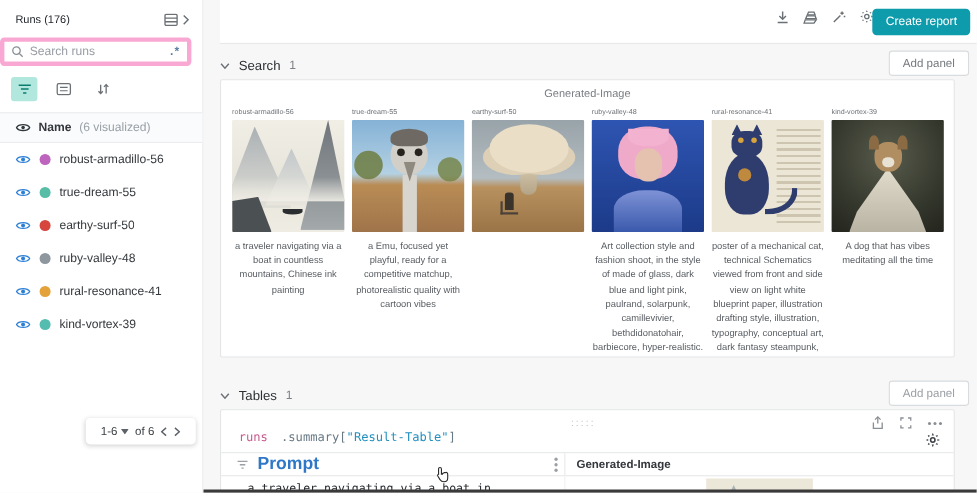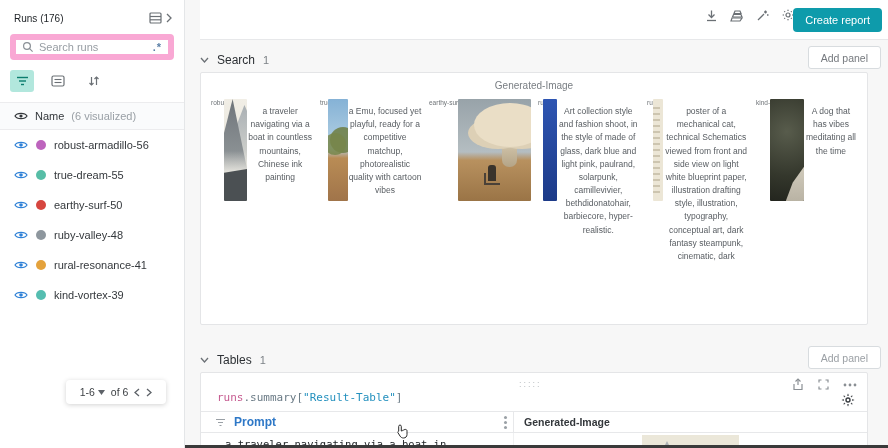--- a/index.html
+++ b/index.html
@@ -8,38 +8,38 @@
   #app { position:relative; width:888px; height:448px; background:#fafafa; }
 
   
   .sidebar { position:absolute; left:0; top:0; width:185px; height:448px;
     background:#fff; border-right:1px solid #e4e6e8; }
   .sb-header { display:flex; align-items:center; justify-content:space-between;
     padding:12px 12px 8px 14px; }
   .sb-title { font-size:10px; color:#1d2125; }
   .sb-count { color:#1d2125; }
   .icon-btn { background:none; border:none; cursor:pointer; display:flex; align-items:center; gap:1px; color:#7a8087; }
-  .sb-search { position:relative; margin:2px 10px 0 10px; height:26px;
-    border:6px solid #f9a8d4; border-radius:4px; display:flex; align-items:center; padding:0 6px; background:#fff; }
+  .sb-search { position:relative; margin:2px 10px 0 0; height:26px;
+    border:4px solid #f9a8d4; border-radius:4px; display:flex; align-items:center; padding:0 6px; background:#fff; }
   .sb-search input { flex:1; border:none; outline:none; font-size:11px; color:#33373b; min-width:0;
     font-family:"Liberation Sans", sans-serif; }
   .sb-search input::placeholder { color:#979da3; }
   .regex-toggle { font-size:11px; color:#5a7fa6; font-weight:bold; letter-spacing:1px; cursor:pointer; }
   .sb-toolbar { display:flex; align-items:center; gap:12px; padding:10px 10px 10px 10px; }
   .tool-btn { width:24px; height:22px; display:flex; align-items:center; justify-content:center;
     border:none; border-radius:3px; background:transparent; cursor:pointer; color:#6b7075; }
   .tool-btn.active { background:#b2e7dd; color:#0a7d6e; }
   .sb-namehdr { height:28px; background:#fafbfc; border-top:1px solid #ececee; border-bottom:1px solid #ececee;
     display:flex; align-items:center; gap:7px; padding:0 14px; }
-  .sb-namehdr .lbl { font-size:11px; font-weight:normal; color:#33373b; }
+  .sb-namehdr .lbl { font-size:11px; font-weight:bold; color:#33373b; }
   .sb-namehdr .sub { font-size:11px; color:#9aa0a6; }
   .run-row { height:30px; display:flex; align-items:center; gap:8px; padding:0 14px; cursor:pointer; }
   .dot { width:10px; height:10px; border-radius:50%; flex:0 0 auto; }
   .run-name { font-size:11px; color:#34383c; white-space:nowrap; overflow:hidden; }
-  .pagination { position:absolute; left:66px; top:380px; width:100px; height:24px; background:#fff;
+  .pagination { position:absolute; left:78px; top:380px; width:100px; height:24px; background:#fff;
     border-radius:4px; box-shadow:0 1px 5px rgba(0,0,0,.18); display:flex; align-items:center;
     justify-content:center; gap:6px; font-size:10.5px; color:#3b3f43; }
   .pg-btn { background:none; border:none; cursor:pointer; color:#5d6268; font-size:11px; display:flex; align-items:center; }
 
   
   .main { position:absolute; left:185px; top:0; width:703px; height:448px; background:#f7f7f7; }
   .topbar { position:absolute; left:15px; top:0; width:688px; height:40px; background:#fff;
     border-bottom:1px solid #e7e8ea; display:flex; align-items:center; }
   .panel-search { position:absolute; left:5px; top:8px; width:487px; height:25px;
     border:1px solid #d5dadd; border-radius:4px; background:#fff; display:flex; align-items:center; padding:0 6px; }
@@ -59,21 +59,21 @@
   .sec-count { font-size:11px; color:#7d8287; }
   .add-panel { position:absolute; right:7px; top:0; height:23px; padding:0 12px; background:#fff;
     border:1px solid #d8dcdf; border-radius:3px; font-size:10.5px; color:#75797e; cursor:pointer;
     font-family:"Liberation Sans", sans-serif; }
   .add-panel.muted { color:#9ba0a5; }
 
   .card { position:absolute; background:#fff; border:1px solid #e4e5e7; border-radius:2px; }
   .media-card { left:15px; top:72px; width:668px; height:253px; overflow:hidden; }
   .media-title { text-align:center; font-size:10px; color:#797e83; padding-top:7px; }
   .media-grid { position:absolute; left:10px; top:26px; width:648px; display:flex; gap:7px; }
-  .media-item { width:102px; display:flex; flex-direction:row; }
+  .media-item { width:102px; display:flex; flex-direction:column; }
   .media-run { font-size:6.5px; color:#6e7377; height:10px; white-space:nowrap; overflow:hidden; }
   .thumb { position:relative; width:102px; height:102px; overflow:hidden; cursor:pointer; border-radius:1px; }
   .thumb div { position:absolute; }
   .media-cap { margin-top:6px; font-size:8.5px; line-height:1.55; color:#585d62; text-align:center; }
 
   
   .t1 { background:linear-gradient(180deg,#f1eee6 0%,#e7e4da 55%,#efece3 100%); }
   .t1 .m1 { left:-8px; top:6px; width:62px; height:74px; background:linear-gradient(180deg,#aab0b4,#e0dfd7); clip-path:polygon(46% 0,100% 100%,0 100%); }
   .t1 .m2 { right:-6px; top:0; width:46px; height:100px; background:linear-gradient(180deg,#6f757a,#a3a8aa); clip-path:polygon(55% 0,100% 100%,0 100%); }
   .t1 .m3 { left:30px; top:26px; width:48px; height:52px; background:linear-gradient(180deg,#c2c7ca,#e8e6dd); clip-path:polygon(50% 0,100% 100%,0 100%); }
@@ -122,21 +122,21 @@
   .tt .p2 { left:34px; top:10px; width:24px; height:26px; background:#c6cacc; clip-path:polygon(50% 0,100% 100%,0 100%); }
 
   .tables-card { left:15px; top:372px; width:668px; height:76px; overflow:hidden; }
   .drag-dots { position:absolute; left:318px; top:6px; color:#b9bec2; letter-spacing:2px; font-size:9px; }
   .tcard-icons { position:absolute; right:10px; top:5px; display:flex; gap:14px; color:#8a8f94; align-items:center; }
   .expr { position:absolute; left:16px; top:18px; font-family:"DejaVu Sans Mono", monospace; font-size:11px; }
   .gear-dark { position:absolute; right:12px; top:20px; color:#3b3f43; }
   .tbl-hdr { position:absolute; left:0; top:38px; width:666px; height:22px; border-top:1px solid #e7e8ea;
     border-bottom:1px solid #e7e8ea; display:flex; align-items:center; }
   .col-prompt { width:312px; display:flex; align-items:center; gap:8px; padding-left:14px; }
-  .col-prompt .name { color:#2e78c7; font-size:12px; font-weight:bold; cursor:pointer; }
+  .col-prompt .name { color:#2e78c7; font-size:16px; font-weight:bold; cursor:pointer; }
   .kebab { margin-left:auto; margin-right:6px; color:#9aa0a6; cursor:pointer; display:flex; flex-direction:column; gap:2px; }
   .kebab i { width:3px; height:3px; background:#9aa0a6; border-radius:50%; display:block; }
   .col-img { flex:1; border-left:1px solid #e7e8ea; height:100%; display:flex; align-items:center; padding-left:10px; }
   .col-img .name { color:#33373b; font-size:10.5px; font-weight:bold; }
   .tbl-row { position:absolute; left:0; top:60px; width:666px; height:40px; display:flex; }
   .cell-prompt { width:312px; padding:5px 8px 0 24px; font-family:"DejaVu Sans Mono", monospace;
     font-size:10.5px; color:#24282c; }
   .cell-img { flex:1; border-left:1px solid #f0f1f2; display:flex; justify-content:center; padding-top:2px; }
 
   .bottom-edge { position:absolute; left:185px; top:445px; width:703px; height:3px; background:#3a3a3a; }
@@ -507,21 +507,21 @@
               <svg width="14" height="4" viewBox="0 0 14 4">
                 <circle cx="2" cy="2" r="1.4" fill="#8a8f94"></circle>
                 <circle cx="7" cy="2" r="1.4" fill="#8a8f94"></circle>
                 <circle cx="12" cy="2" r="1.4" fill="#8a8f94"></circle>
               </svg>
             </span>
           </button>
       </div>
 
       <div class="expr">
-        <span style="color:#c65b90;">runs</span><span style="color:#6a7a85;">.summary[</span><span style="color:#2390be;">"Result-Table"</span><span style="color:#6a7a85;">]</span>
+        <span style="color:#c65b90;">runs</span><span style="color:#6a7a85;margin-left:12px;">.summary[</span><span style="color:#2390be;">"Result-Table"</span><span style="color:#6a7a85;">]</span>
       </div>
       <button class="icon-btn gear-dark">
         <span>
             <svg width="14" height="14" viewBox="0 0 14 14">
               <g fill="#3b3f43">
                 <circle cx="7" cy="7" r="2" fill="none" stroke="#3b3f43" stroke-width="1.4"></circle>
                 <path d="M7 0.5 L8 2.8 L6 2.8 Z"></path>
                 <path d="M7 13.5 L6 11.2 L8 11.2 Z"></path>
                 <path d="M0.5 7 L2.8 6 L2.8 8 Z"></path>
                 <path d="M13.5 7 L11.2 8 L11.2 6 Z"></path>

